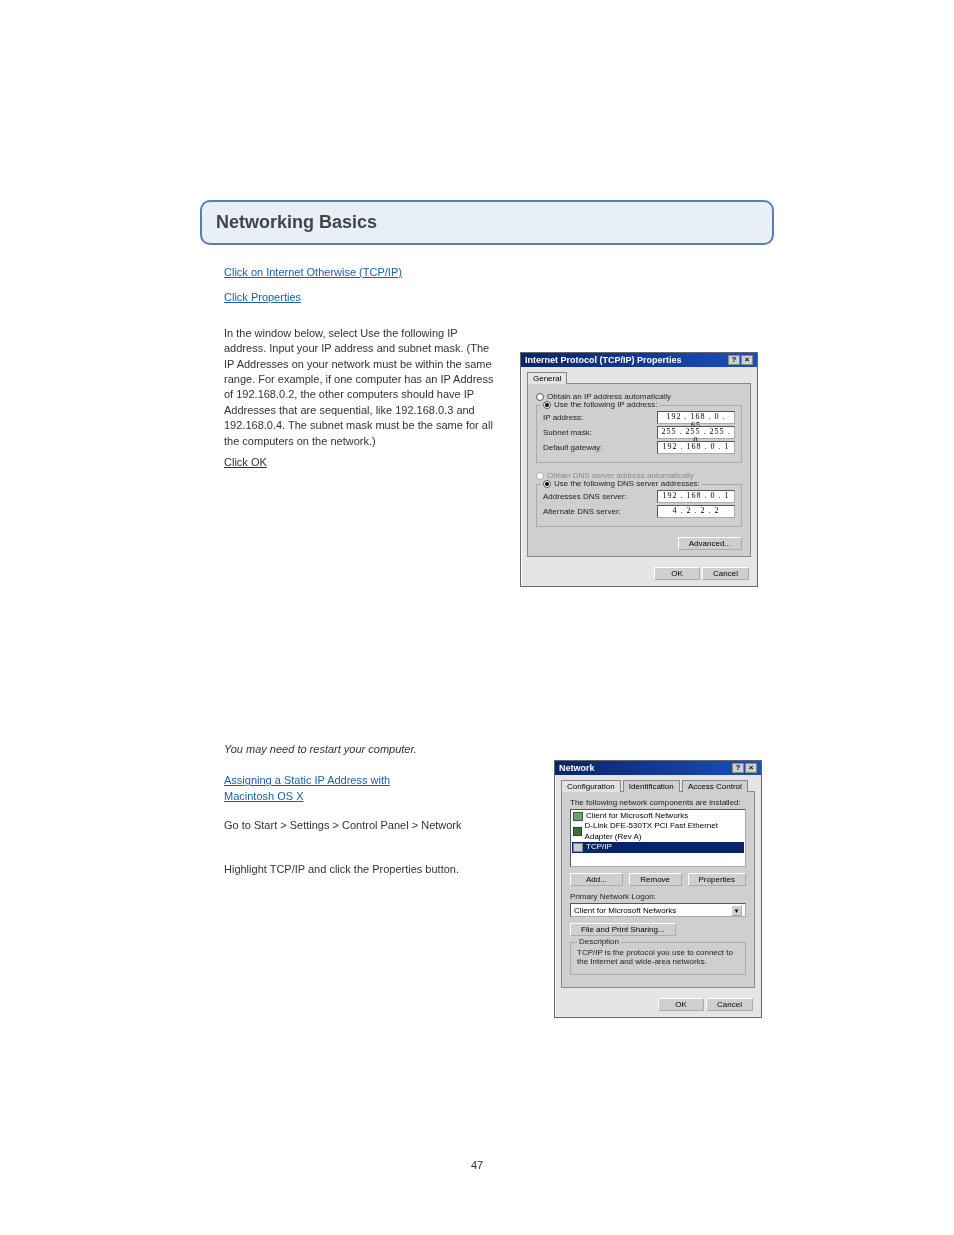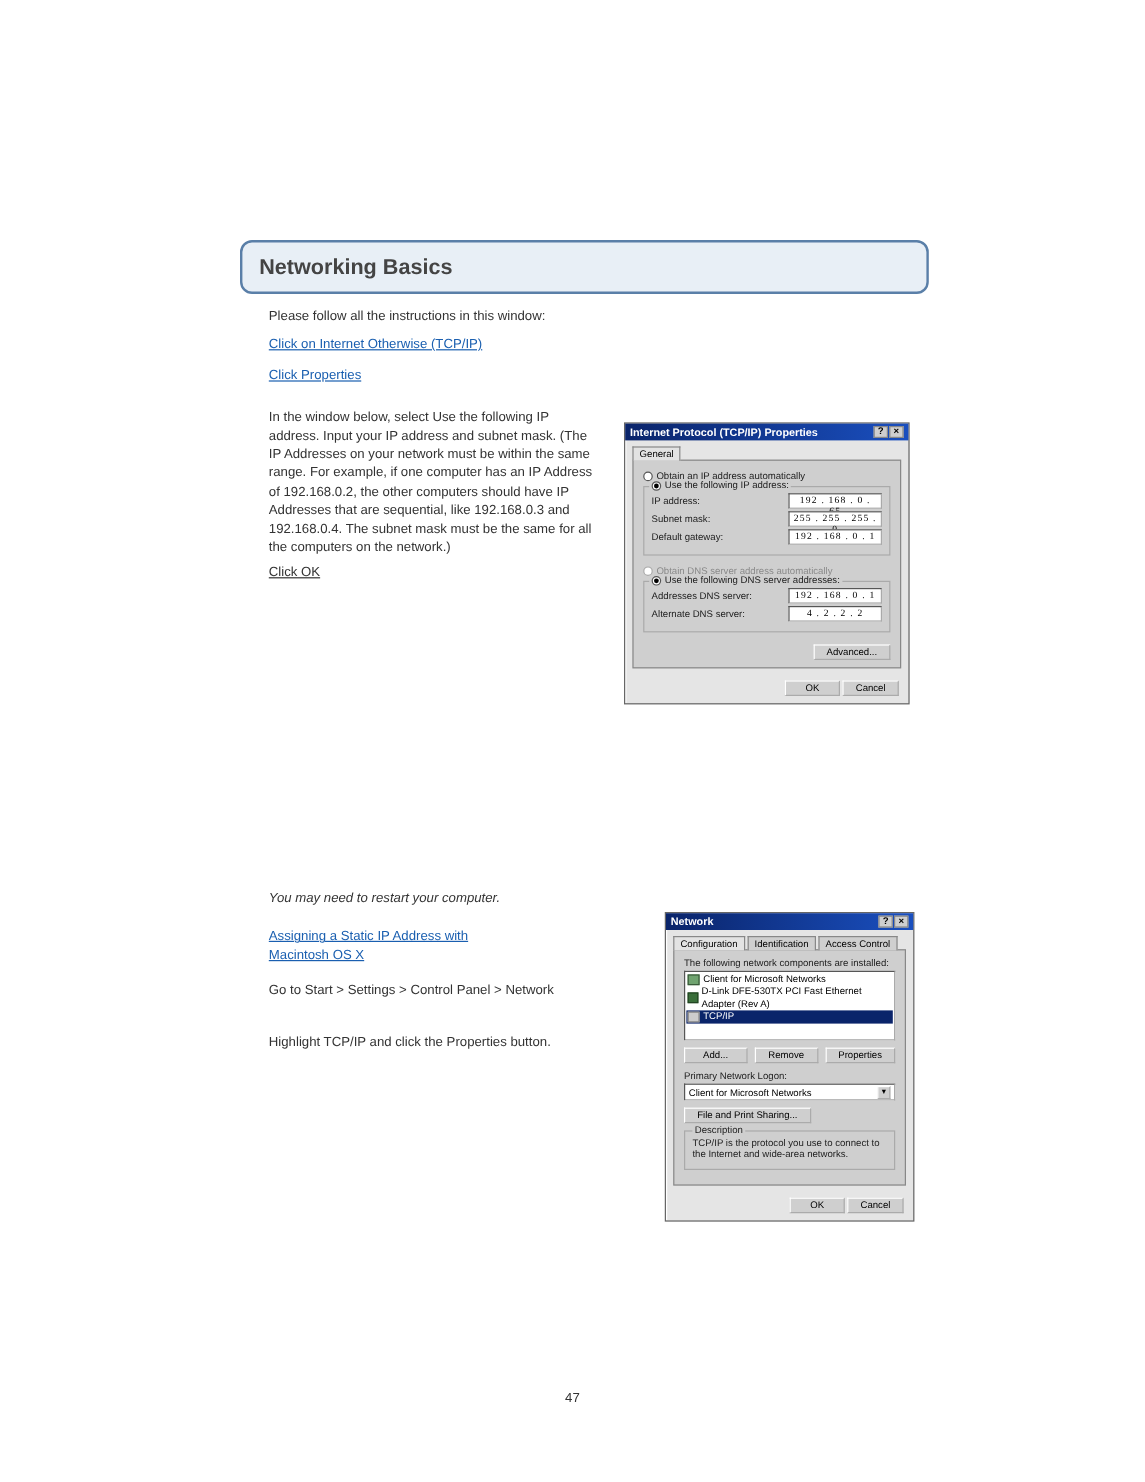--- a/index.html
+++ b/index.html
@@ -116,21 +116,20 @@
 
   .ul-head { text-decoration: underline; color: #1a5fb0; font-size: 11px; }
 </style>
 </head>
 <body>
 
 <div class="doc">
   <div class="appendix-box">Networking Basics</div>
 
   <div style="padding-left:24px;">
-    <div class="body-text">Please follow all the instructions in this window:</div>
     <div style="height:8px;"></div>
     <div class="body-text"><span class="ul-head">Click on Internet Otherwise (TCP/IP)</span></div>
     <div style="height:10px;"></div>
     <div class="body-text"><span class="ul-head">Click Properties</span></div>
     <div style="height:20px;"></div>
 
     <div style="width:270px;">
       <div class="body-text">In the window below, select Use the following IP address. Input your IP address and subnet mask. (The IP Addresses on your network must be within the same range. For example, if one computer has an IP Address of 192.168.0.2, the other computers should have IP Addresses that are sequential, like 192.168.0.3 and 192.168.0.4. The subnet mask must be the same for all the computers on the network.)</div>
       <div class="body-text" style="padding-top:6px;"><span class="underline" style="text-decoration:underline;color:#333;">Click OK</span></div>
       <div style="height:36px;"></div>

